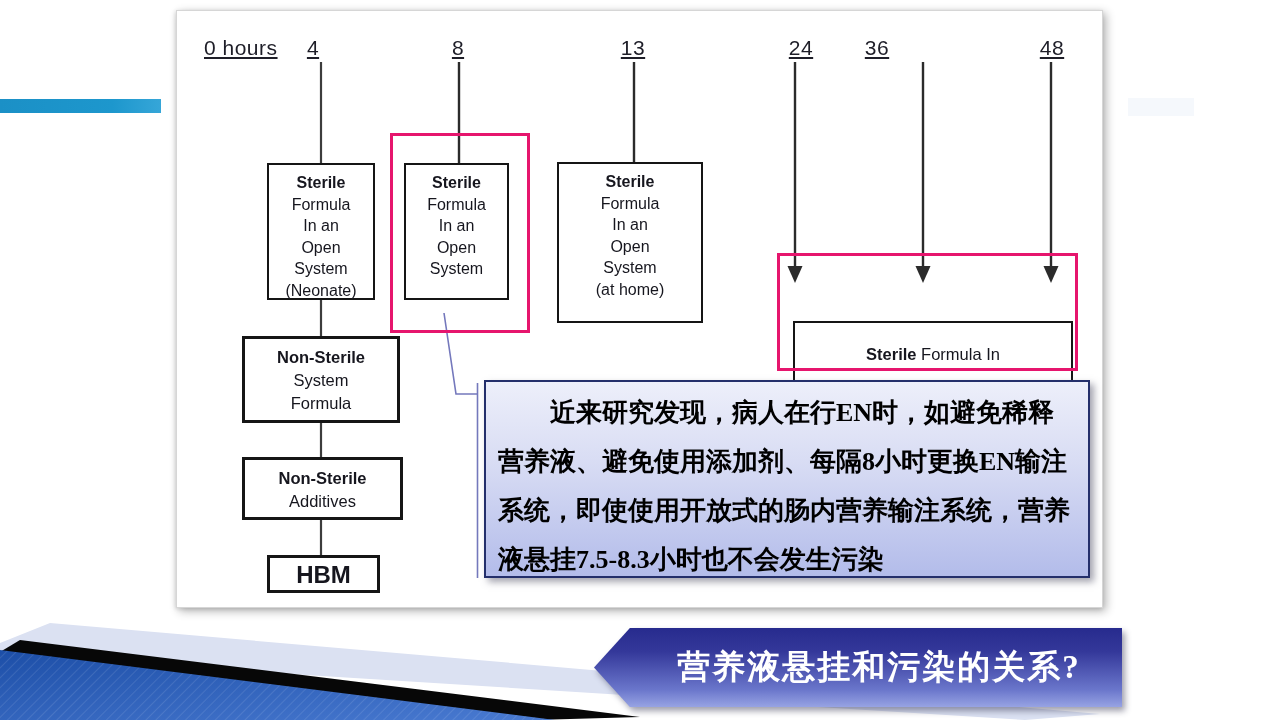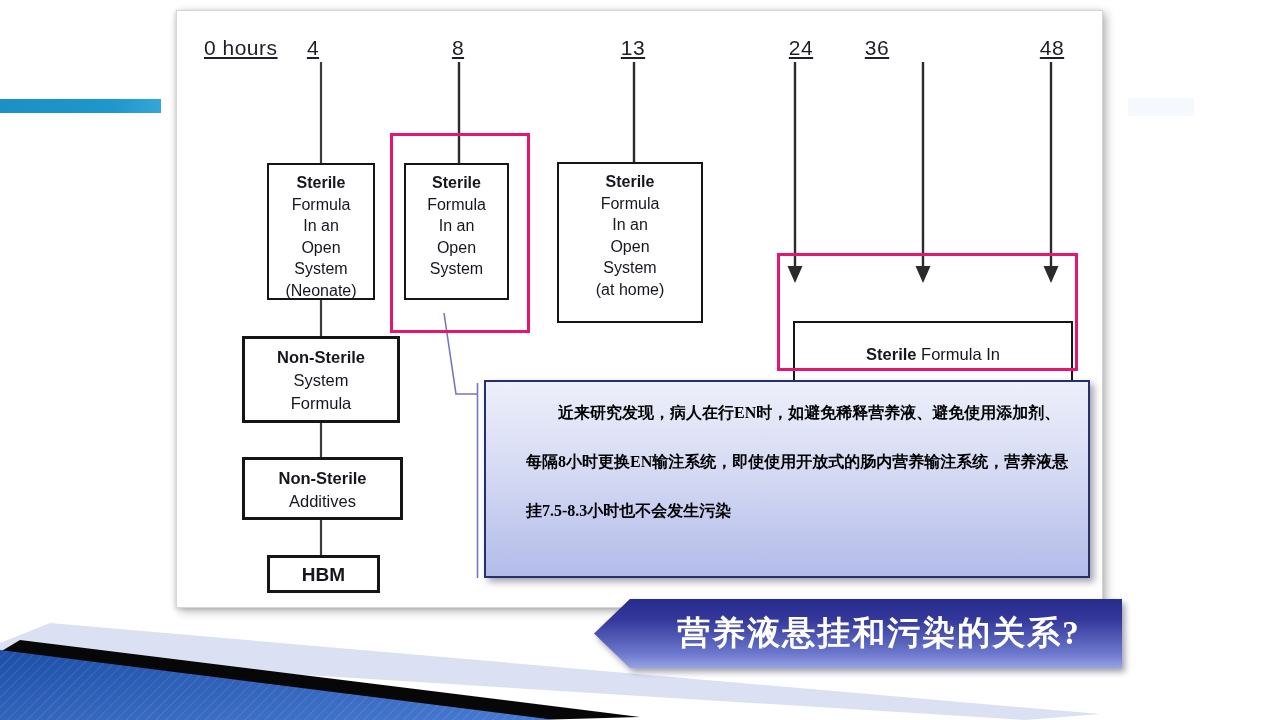--- a/index.html
+++ b/index.html
@@ -28,43 +28,43 @@
   
   .svg-abs { position: absolute; left: 0; top: 0; pointer-events: none; }
   .lines-svg { z-index: 1; }
 
   
   .dbox { position: absolute; background: #ffffff; border: 2px solid #151515;
     z-index: 2; text-align: center; color: #16161e; font-size: 16px;
     line-height: 21.5px; padding-top: 7px; }
   .dbox b { font-weight: 700; }
   .dbox-thick { border-width: 3px; }
-  .hbm { font-size: 19px; font-weight: 700; line-height: 30px; padding-top: 2px; }
+  .hbm { font-size: 24px; font-weight: 700; line-height: 30px; padding-top: 2px; }
 
   .pink-frame { position: absolute; border: 3px solid #e6156d; z-index: 3;
     background: transparent; }
 
   .closed-box { position: absolute; background: #ffffff; border: 2px solid #151515;
     z-index: 2; text-align: center; color: #16161e; font-size: 16.5px;
     line-height: 21.5px; display: flex; flex-direction: column; justify-content: center; }
 
   
   .note { position: absolute; left: 484px; top: 380px; width: 606px; height: 198px;
     border: 2px solid #242f6b;
     background: linear-gradient(180deg, #edeffa 0%, #d9ddf4 40%, #b3bcea 100%);
     box-shadow: 4px 4px 7px rgba(90,90,110,0.55); z-index: 4; }
-  .note p { padding: 6px 14px 0 12px; text-indent: 2em; font-size: 16px;
+  .note p { padding: 6px 14px 0 12px; text-indent: 2em; font-size: 26px;
     font-weight: 700; line-height: 49px; color: #000;
-    font-family: "Liberation Serif", serif; margin-left: 28px; }
+    font-family: "Liberation Serif", serif; }
 
   
   .deco-svg { z-index: 1; }
 
   
-  .banner-wrap { position: absolute; left: 594px; top: 599px; width: 528px; height: 69px;
+  .banner-wrap { position: absolute; left: 594px; top: 628px; width: 528px; height: 79px;
     z-index: 6; filter: drop-shadow(3px 4px 3px rgba(40,40,70,0.45)); }
   .banner { width: 100%; height: 100%;
     clip-path: polygon(6.8% 0%, 100% 0%, 100% 100%, 6.8% 100%, 0% 50%);
     background: linear-gradient(180deg, #272b8e 0%, #34389a 30%, #6a76cb 78%, #97a3e3 100%);
     display: flex; align-items: center; justify-content: center; }
   .banner span { color: #ffffff; font-size: 33px; font-weight: 700;
     letter-spacing: 2px; padding-left: 42px;
     font-family: "Liberation Serif", serif; }
 </style>
 </head>

